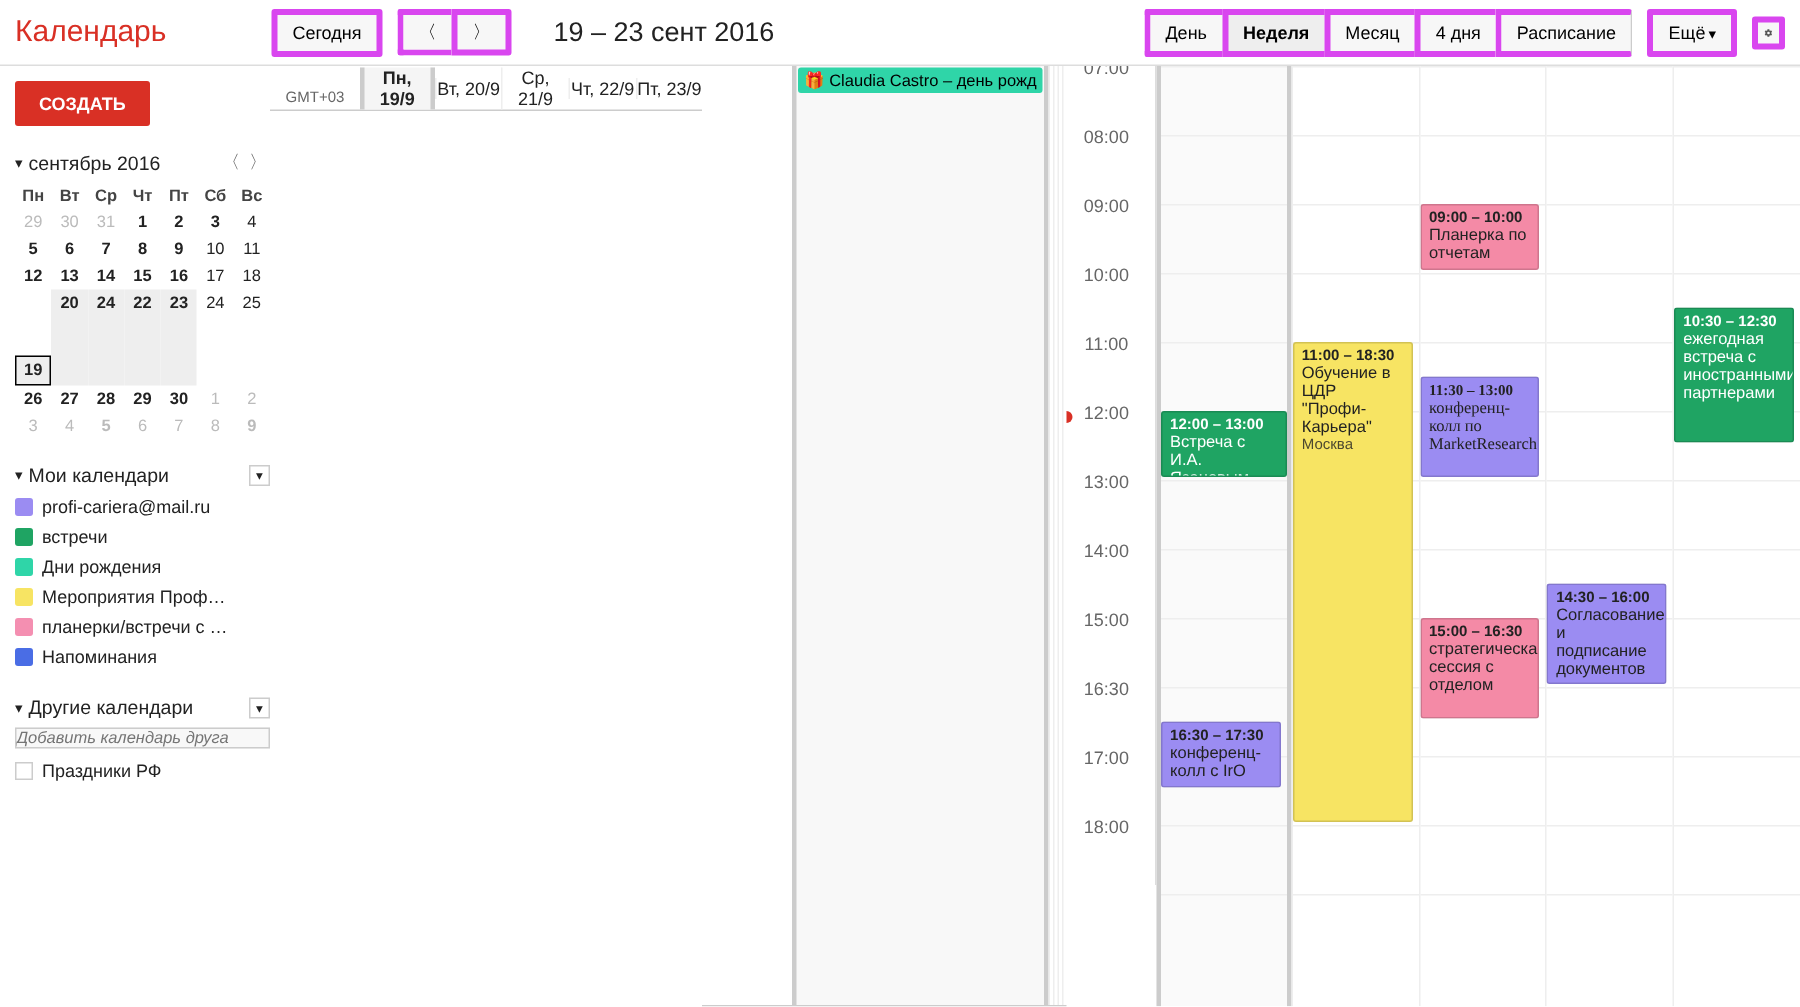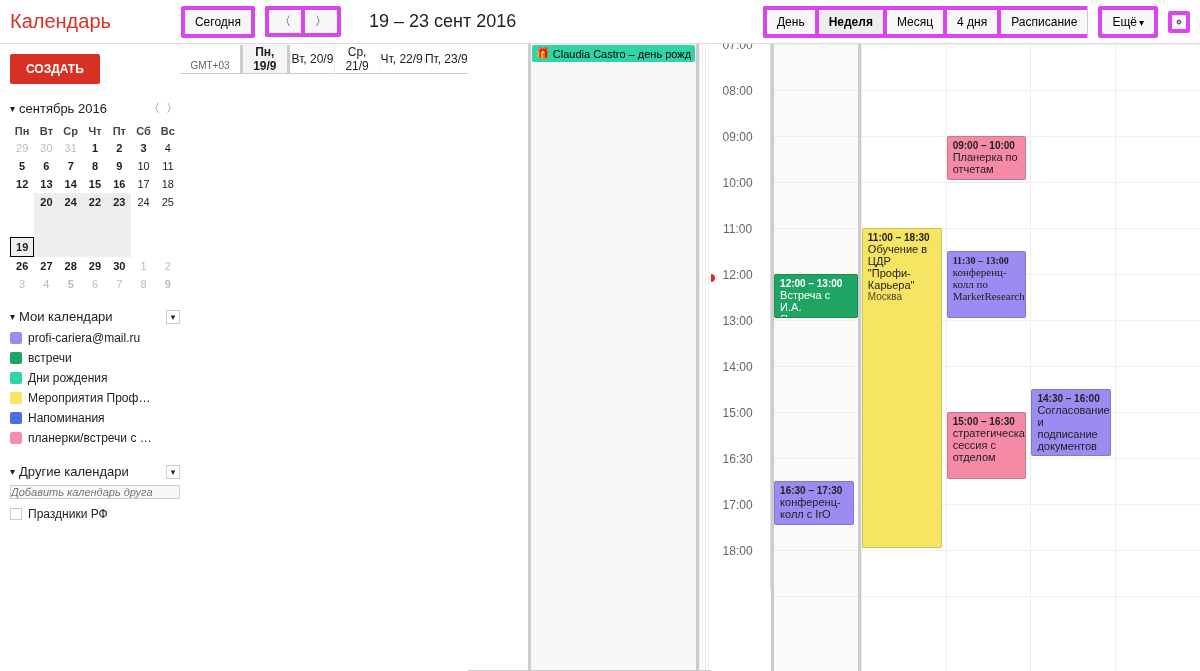--- a/index.html
+++ b/index.html
@@ -175,26 +175,26 @@
         </div>
         <div class="calitem">
           <span class="sq" style="background: rgb(47, 213, 168);"></span>
           <span>Дни рождения</span>
         </div>
         <div class="calitem">
           <span class="sq" style="background: rgb(247, 228, 99);"></span>
           <span>Мероприятия Проф…</span>
         </div>
         <div class="calitem">
+          <span class="sq" style="background: rgb(244, 143, 177);"></span>
+          <span>планерки/встречи с …</span>
+        </div>
+        <div class="calitem">
           <span class="sq" style="background: rgb(74, 109, 229);"></span>
           <span>Напоминания</span>
-        </div>
-        <div class="calitem">
-          <span class="sq" style="background: rgb(244, 143, 177);"></span>
-          <span>планерки/встречи с …</span>
         </div>
       </div>
 
     <div class="section-hdr">
       <span class="tri">▾</span>
       <span class="title">Другие календари</span>
       <span class="ddown">▾</span>
     </div>
     <input class="addcal" placeholder="Добавить календарь друга" style="">
     <div class="holidaylbl">
@@ -342,17 +342,21 @@
             <div class="hline" style="top: 138px;"></div>
             <div class="hline" style="top: 184px;"></div>
             <div class="hline" style="top: 230px;"></div>
             <div class="hline" style="top: 276px;"></div>
             <div class="hline" style="top: 322px;"></div>
             <div class="hline" style="top: 368px;"></div>
             <div class="hline" style="top: 414px;"></div>
             <div class="hline" style="top: 460px;"></div>
             <div class="hline" style="top: 506px;"></div>
             <div class="hline" style="top: 552px;"></div>
+            <div class="event" style="top: 161px; height: 90px; background: rgb(31, 164, 99); color: rgb(255, 255, 255); left: 0px;">
+              <span class="etime">10:30 – 12:30</span>
+              <span class="etitle">ежегодная встреча с иностранными партнерами</span>
+            </div>
           </div>
         </div>
     </div>
   </div>
 </div>
 
 </body></html>

